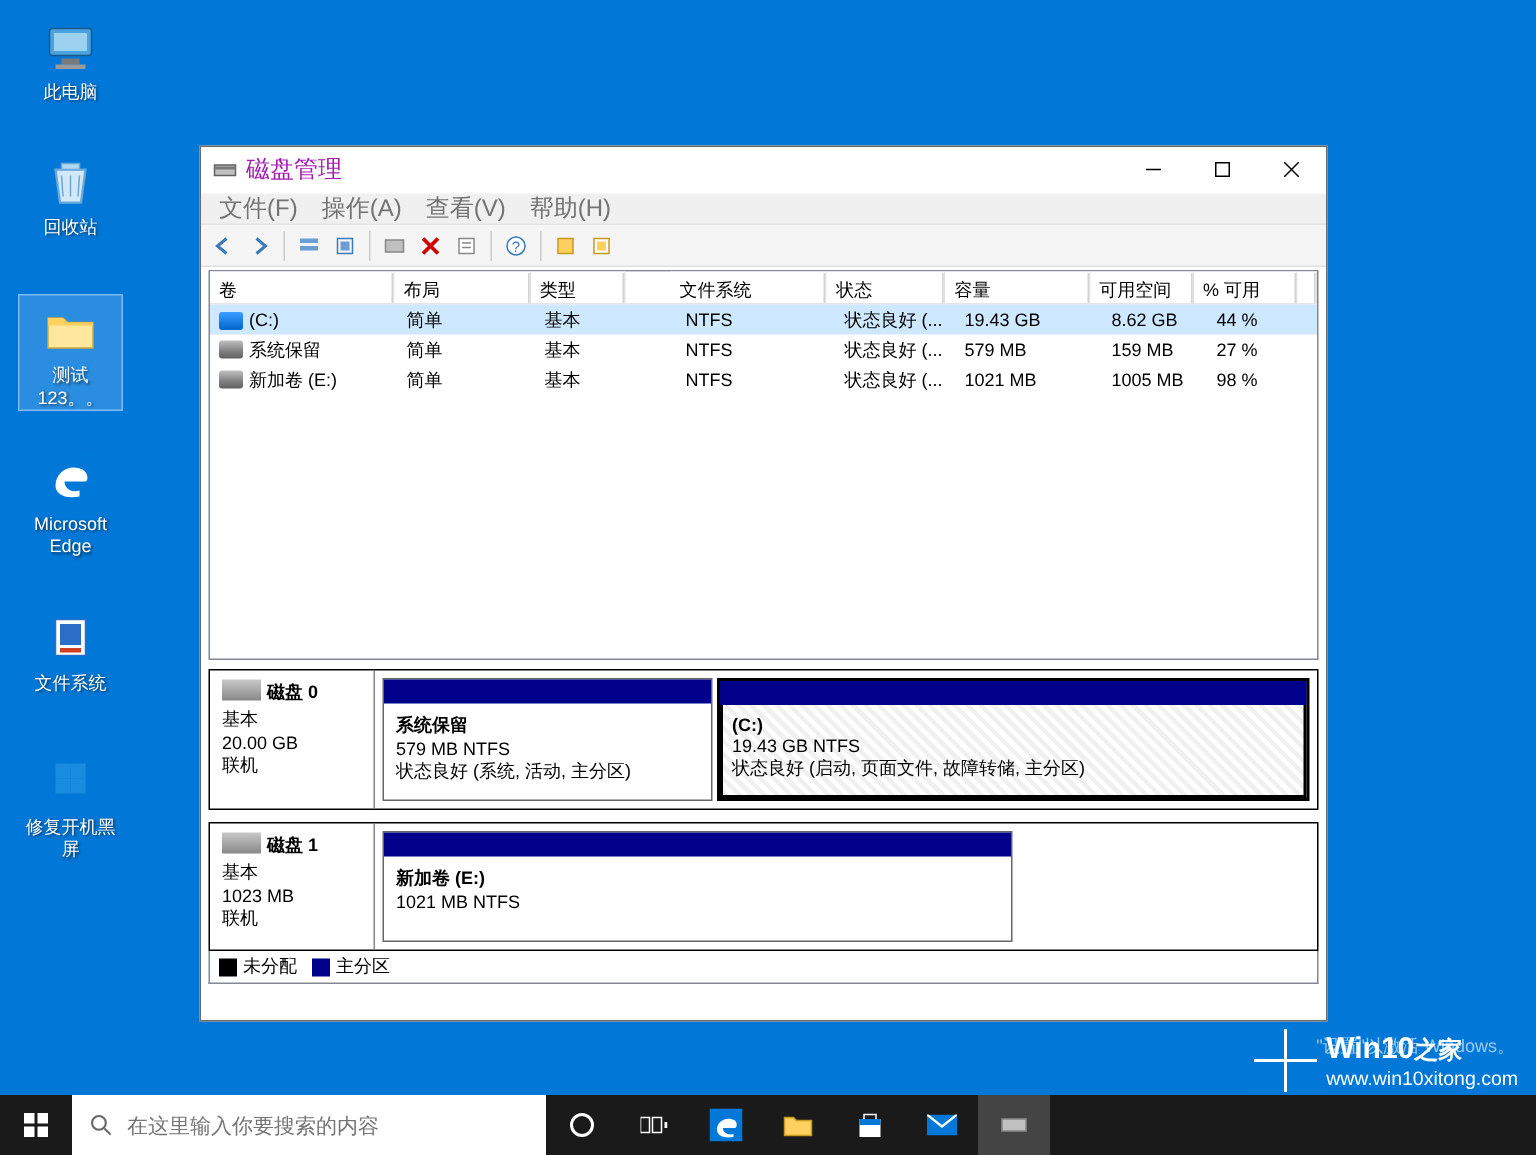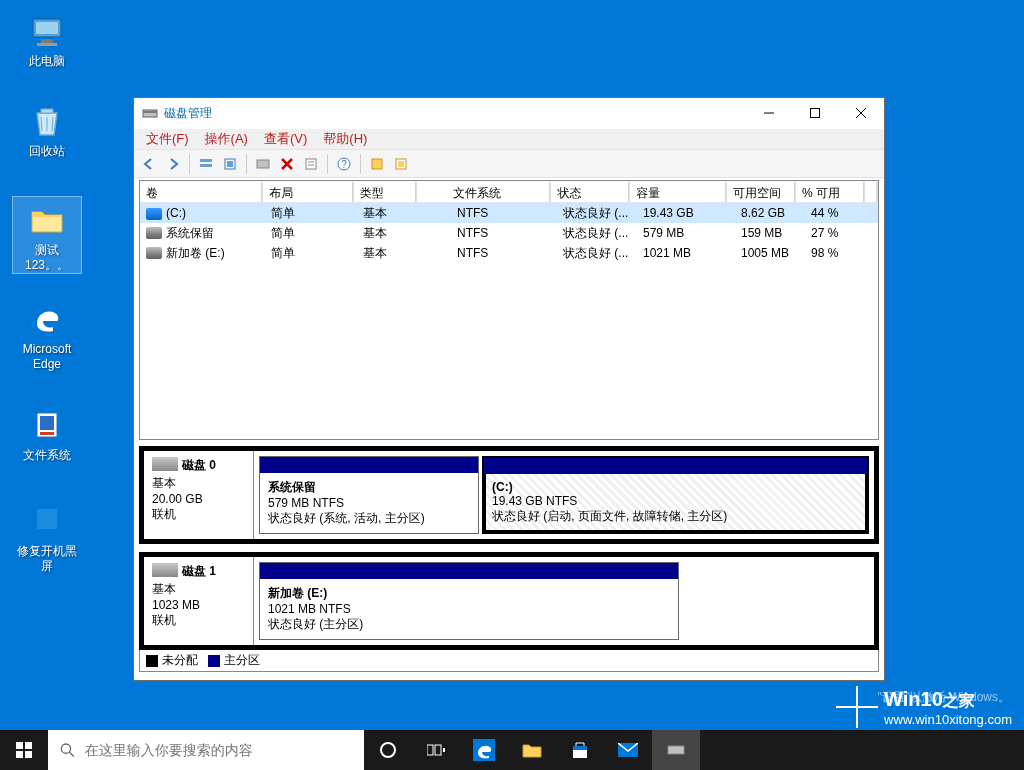--- a/index.html
+++ b/index.html
@@ -16,46 +16,46 @@
 .desktop-icon .ic { width: 40px; height: 40px; margin: 3px auto 3px auto; }
 .desktop-icon .lbl { font-size: 12px; text-shadow: 1px 1px 2px rgba(0,0,0,.6); line-height: 15px; }
 
 
 .window {
   position: absolute; left: 133px; top: 97px; width: 752px; height: 584px;
   background: #fff; border: 1px solid #6b6b6b;
 }
 .titlebar { height: 30px; display: flex; align-items: center; background: #fff; }
 .titlebar .ticon { width: 16px; height: 16px; margin: 0 6px 0 8px; }
-.titlebar .ttitle { flex: 1; font-size: 12px; color: #0369a1; }
+.titlebar .ttitle { flex: 1; font-size: 16px; color: #a21caf; }
 .titlebar .winbtn { width: 46px; height: 30px; display: flex; align-items: center; justify-content: center; cursor: pointer; }
 
 .menubar { height: 22px; background: #f0f0f0; border-top: 1px solid #fff; border-bottom: 1px solid #e3e3e3; display: flex; align-items: center; padding: 0 4px; }
-.menubar .mitem { padding: 2px 8px; font-size: 13px; color: #b91c1c; cursor: pointer; }
+.menubar .mitem { padding: 2px 8px; font-size: 16px; color: #737373; cursor: pointer; }
 
 .toolbar { height: 28px; background: #f5f5f5; border-bottom: 1px solid #e0e0e0; display: flex; align-items: center; padding: 0 4px; gap: 2px; }
 .tbtn { width: 22px; height: 22px; display: flex; align-items: center; justify-content: center; cursor: pointer; border: 1px solid transparent; }
 .tsep { width: 1px; height: 20px; background: #ccc; margin: 0 3px; }
 
 
 .pane-upper { height: 260px; border: 1px solid #828790; margin: 2px 5px 0 5px; background: #fff; overflow: hidden; }
 .cols { display: flex; height: 22px; background: #fff; border-bottom: 1px solid #e5e5e5; }
 .cols .ch { border-right: 1px solid #e0e0e0; padding: 3px 6px; font-size: 12px; background: #fff; border-top: 1px solid #fff; position: relative; }
 .cols .ch::after { content: ""; position: absolute; right: 0; top: 0; bottom: 0; width: 1px; background: #d4d4d4; }
 .rows .tr { display: flex; height: 20px; align-items: center; }
 .rows .tr.sel { background: #cde8ff; }
 .rows .td { padding: 2px 6px; font-size: 12px; white-space: nowrap; overflow: hidden; }
 .c0 { width: 125px; } .c1 { width: 92px; } .c2 { width: 64px; } .c3 { width: 106px; margin-left: 30px; }
 .c4 { width: 80px; } .c5 { width: 98px; } .c6 { width: 70px; } .c7 { width: 70px; } .c8 { flex: 1; }
 .diskicon { display: inline-block; width: 16px; height: 12px; margin-right: 4px; vertical-align: middle; background: linear-gradient(#c0c0c0,#808080 60%,#606060); border-radius: 2px; }
 .diskicon.sel { background: linear-gradient(#3a9cff,#0066cc); }
 
 
 .pane-lower { margin: 6px 5px 0 5px; }
-.disk-row { border: 5px solid #000000; background: #fff; display: flex; margin-bottom: 8px; min-height: 94px; }
+.disk-row { border: 1px solid #000000; background: #fff; display: flex; margin-bottom: 8px; min-height: 94px; }
 .disk-info { width: 110px; border-right: 1px solid #828790; padding: 6px 8px; font-size: 12px; }
 .disk-info .dicon { display: inline-block; width: 26px; height: 14px; background: linear-gradient(#c8c8c8,#888); margin-bottom: 4px; vertical-align: middle; }
 .disk-info .dname { font-weight: bold; display: inline-block; margin-left: 4px; }
 .disk-parts { flex: 1; display: flex; padding: 5px; gap: 3px; }
 .part { border: 1px solid #666; position: relative; padding: 22px 8px 6px 8px; font-size: 12px; }
 .part .phdr { position: absolute; left: 0; right: 0; top: 0; height: 16px; background: #00008b; }
 .part.sel { border: 2px solid #000; outline: 2px solid #000; outline-offset: -4px; background: repeating-linear-gradient(45deg,#fff,#fff 3px,#f0f0f0 3px,#f0f0f0 6px); }
 .part .pname { font-weight: bold; }
 
 .legend { border: 1px solid #828790; border-top: none; background: #fff; padding: 2px 6px; font-size: 12px; display: flex; gap: 10px; margin: -8px 5px 0 5px; }
@@ -318,21 +318,20 @@
         <span class="dicon"></span><span class="dname">磁盘 1</span><br>
         <span>基本</span><br>
         <span>1023 MB</span><br>
         <span>联机</span>
       </div>
       <div class="disk-parts">
         <div class="part" style="flex:0 0 420px">
           <div class="phdr"></div>
           <div class="pname">新加卷  (E:)</div>
           <div>1021 MB NTFS</div>
-          <div>状态良好 (主分区)</div>
         </div>
       </div>
     </div>
   </div>
 
   <div class="legend">
     <span><span class="sw" style="background:#000"></span><span>未分配</span></span>
     <span><span class="sw" style="background:#00008b"></span><span>主分区</span></span>
   </div>
 </div>

